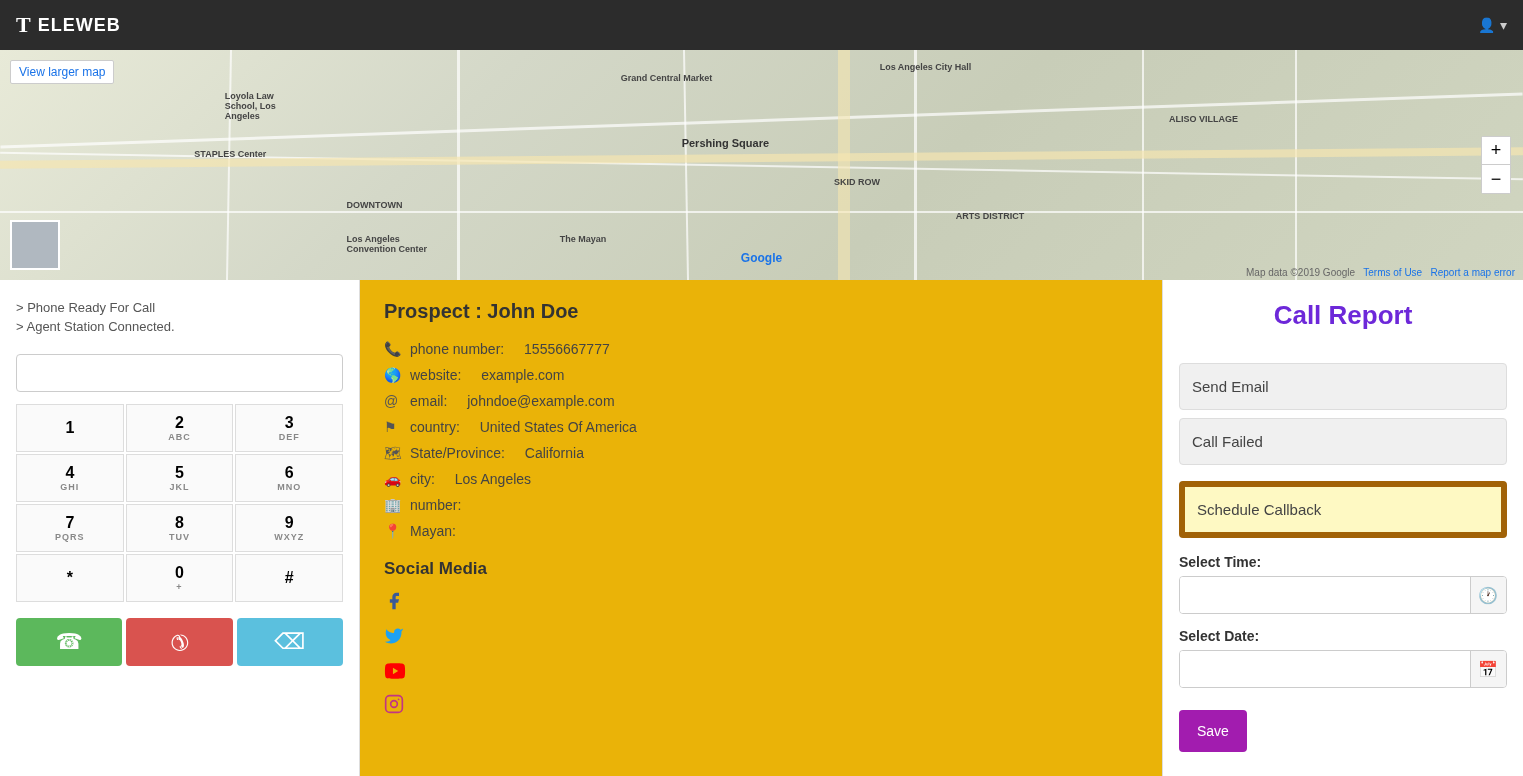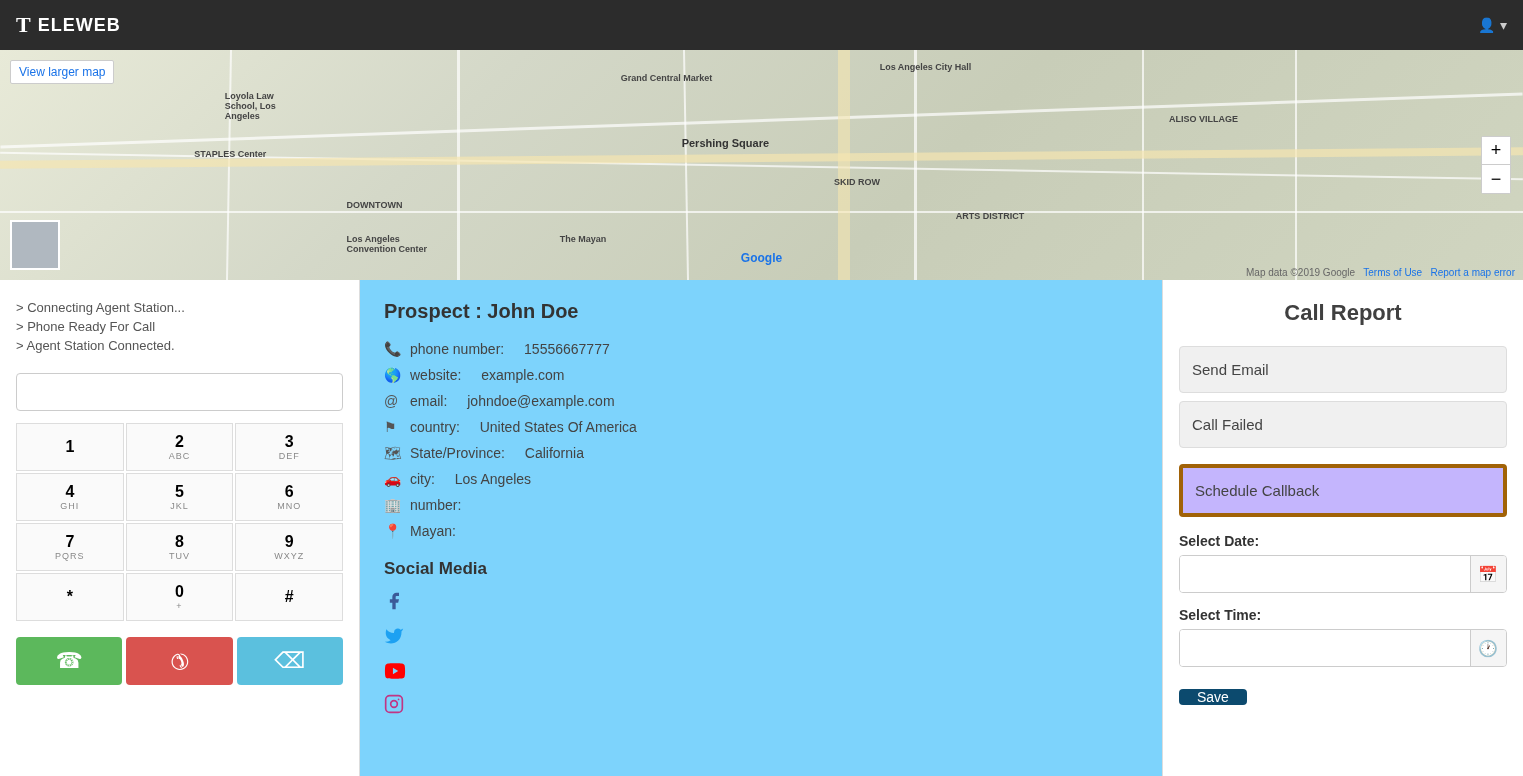--- a/index.html
+++ b/index.html
@@ -149,21 +149,21 @@
       min-height: 48px;
       display: flex;
       flex-direction: column;
       align-items: center;
       justify-content: center;
       font-size: 16px;
       font-weight: bold;
     }
     .dial-key .sub {
       font-size: 9px;
-      font-weight: normal;
+      font-weight: bold;
       letter-spacing: 1px;
       color: #888;
     }
     .call-buttons {
       display: grid;
       grid-template-columns: repeat(3, 1fr);
       gap: 4px;
       width: 100%;
       margin-top: 4px;
     }
@@ -202,21 +202,21 @@
       display: flex;
       align-items: center;
       justify-content: center;
     }
 
     
     .prospect-panel {
       flex: 1;
       padding: 20px 24px;
       border-right: 1px solid #ddd;
-      background: #7dd3fc;
+      background: #eab308;
     }
     .prospect-title {
       font-size: 20px;
       font-weight: bold;
       margin-bottom: 18px;
       color: #333;
     }
     .prospect-info-item {
       display: flex;
       align-items: flex-start;
@@ -248,25 +248,25 @@
     }
 
     
     .call-report-panel {
       width: 360px;
       min-width: 340px;
       padding: 20px 16px;
       background: #fff;
     }
     .call-report-title {
-      font-size: 22px;
+      font-size: 26px;
       font-weight: bold;
       text-align: center;
-      margin-bottom: 20px;
-      color: #404040;
+      margin-bottom: 32px;
+      color: #6d28d9;
     }
     .report-btn {
       width: 100%;
       padding: 14px 12px;
       background: #f0f0f0;
       border: 1px solid #ddd;
       border-radius: 4px;
       font-size: 15px;
       text-align: left;
       cursor: pointer;
@@ -274,22 +274,22 @@
       color: #444;
     }
     .schedule-callback-section {
       margin-top: 8px;
     }
     .schedule-title {
       font-size: 15px;
       font-weight: normal;
       width: 100%;
       padding: 14px 12px;
-      background: #c4b5fd;
-      border: 4px solid #a16207;
+      background: #fef9c3;
+      border: 6px solid #a16207;
       border-radius: 4px;
       text-align: left;
       margin-bottom: 16px;
       color: #444;
       cursor: pointer;
     }
     .form-group {
       margin-bottom: 14px;
     }
     .form-label {
@@ -320,25 +320,25 @@
       background: #f5f5f5;
       border-left: 1px solid #ccc;
       display: flex;
       align-items: center;
       justify-content: center;
       cursor: pointer;
       font-size: 16px;
       color: #666;
     }
     .save-btn {
-      background: #0c4a6e;
+      background: #a21caf;
       color: #fff;
       border: none;
       border-radius: 4px;
-      padding: 0 18px;
+      padding: 13px 18px;
       font-size: 14px;
       cursor: pointer;
       margin-top: 8px;
     }
 
     
     .map-bg {
       width: 100%;
       height: 100%;
       background: linear-gradient(135deg, #e8ead8 0%, #d4d8c8 30%, #c8cdb8 60%, #d0d5c0 100%);
@@ -425,21 +425,20 @@
   <div class="map-zoom-controls">
     <button class="map-zoom-btn">+</button>
     <button class="map-zoom-btn">−</button>
   </div>
 </div>
 
 <div class="main-content">
 
   <div class="dialpad-panel">
     <div class="status-messages">
-      <div class="status-msg">&gt; Connecting Agent Station...</div>
       <div class="status-msg">&gt; Phone Ready For Call</div>
       <div class="status-msg">&gt; Agent Station Connected.</div>
     </div>
     <input class="dial-input" type="text" placeholder="" style="">
     <div class="dialpad-grid">
 
     <div class="dial-key">
           <span style="font-size:16px;font-weight:bold;">1</span>
         </div>
         <div class="dial-key">
@@ -569,36 +568,36 @@
 
   <div class="call-report-panel">
     <div class="call-report-title">Call Report</div>
 
     <button class="report-btn">Send Email</button>
     <button class="report-btn">Call Failed</button>
     <div class="schedule-callback-section">
       <button class="schedule-title">Schedule Callback</button>
 
       <div class="form-group">
+        <label class="form-label">Select Time:</label>
+        <div class="input-with-icon">
+          <input type="text" placeholder="" style="">
+          <div class="input-icon-btn">
+            <span>🕐</span>
+          </div>
+        </div>
+      </div>
+
+      <div class="form-group">
         <label class="form-label">Select Date:</label>
         <div class="input-with-icon">
           <input type="text" placeholder="" style="">
           <div class="input-icon-btn">
             <span>📅</span>
           </div>
         </div>
       </div>
 
-      <div class="form-group">
-        <label class="form-label">Select Time:</label>
-        <div class="input-with-icon">
-          <input type="text" placeholder="" style="">
-          <div class="input-icon-btn">
-            <span>🕐</span>
-          </div>
-        </div>
-      </div>
-
       <button class="save-btn">Save</button>
     </div>
   </div>
 
 </div>
 
 </body></html>

